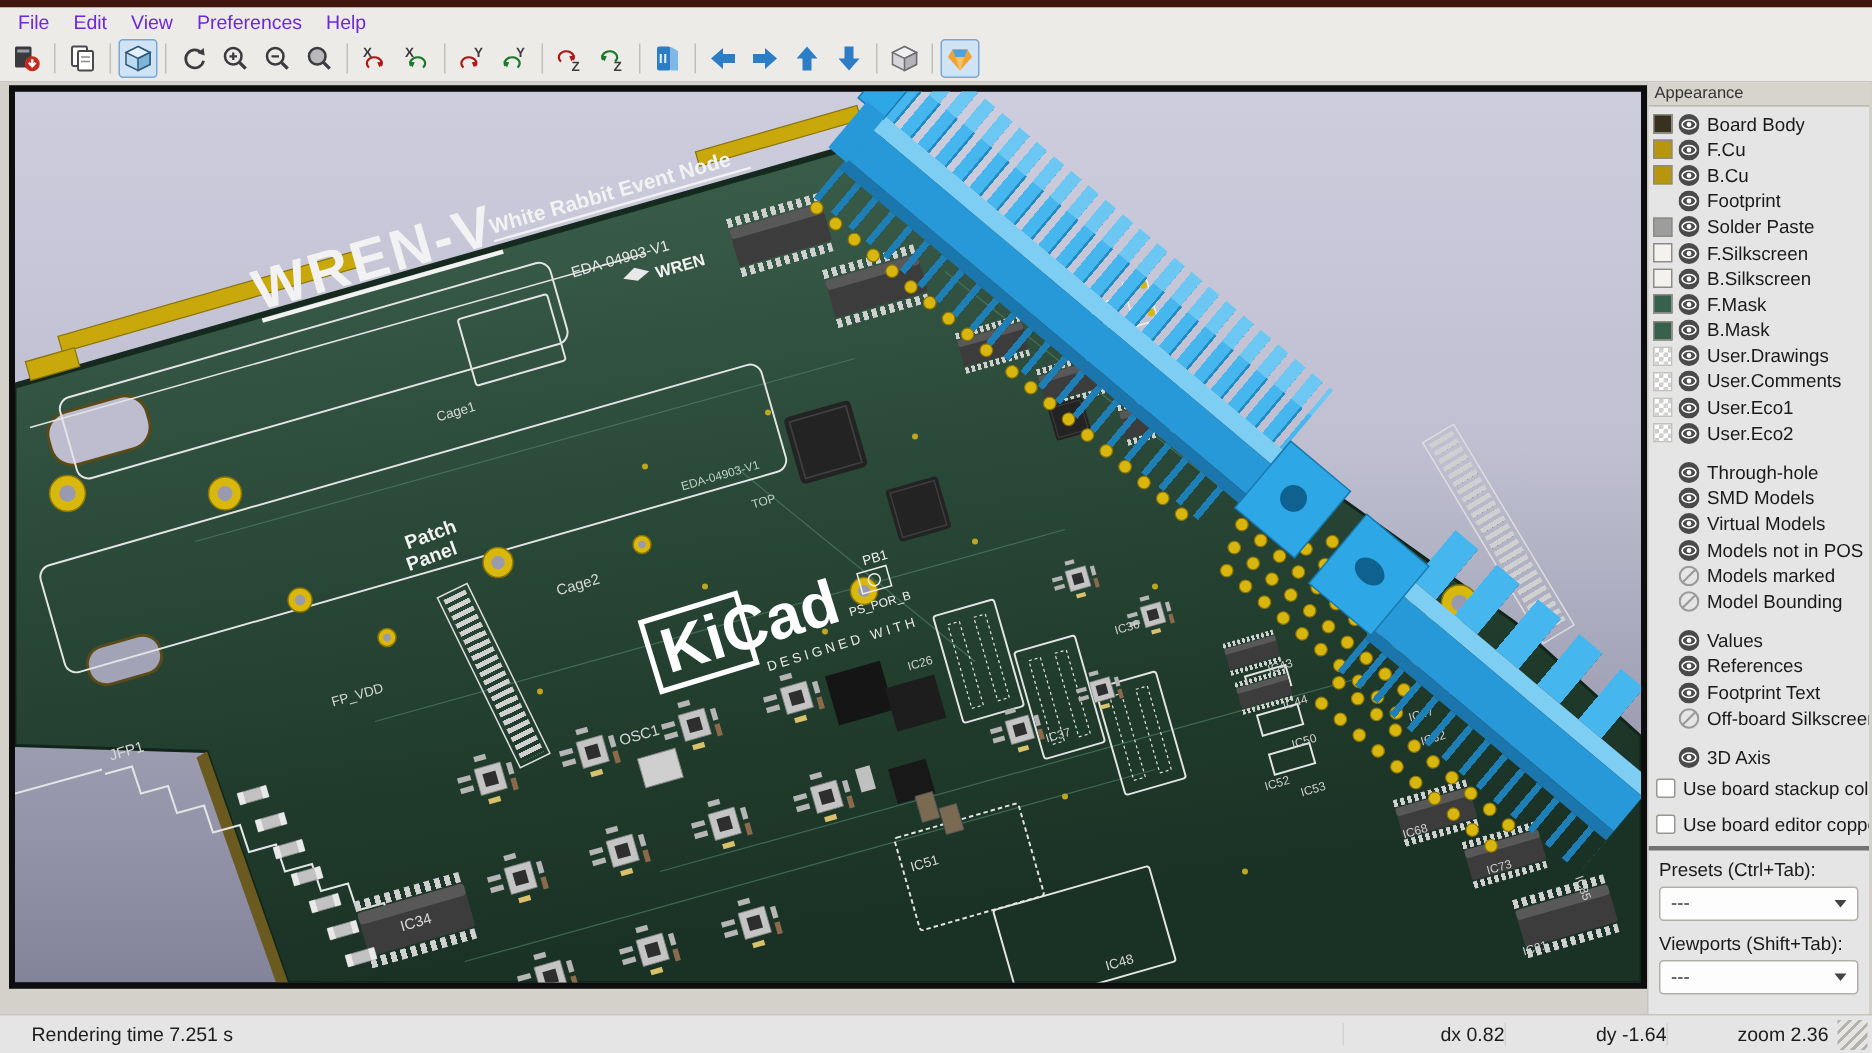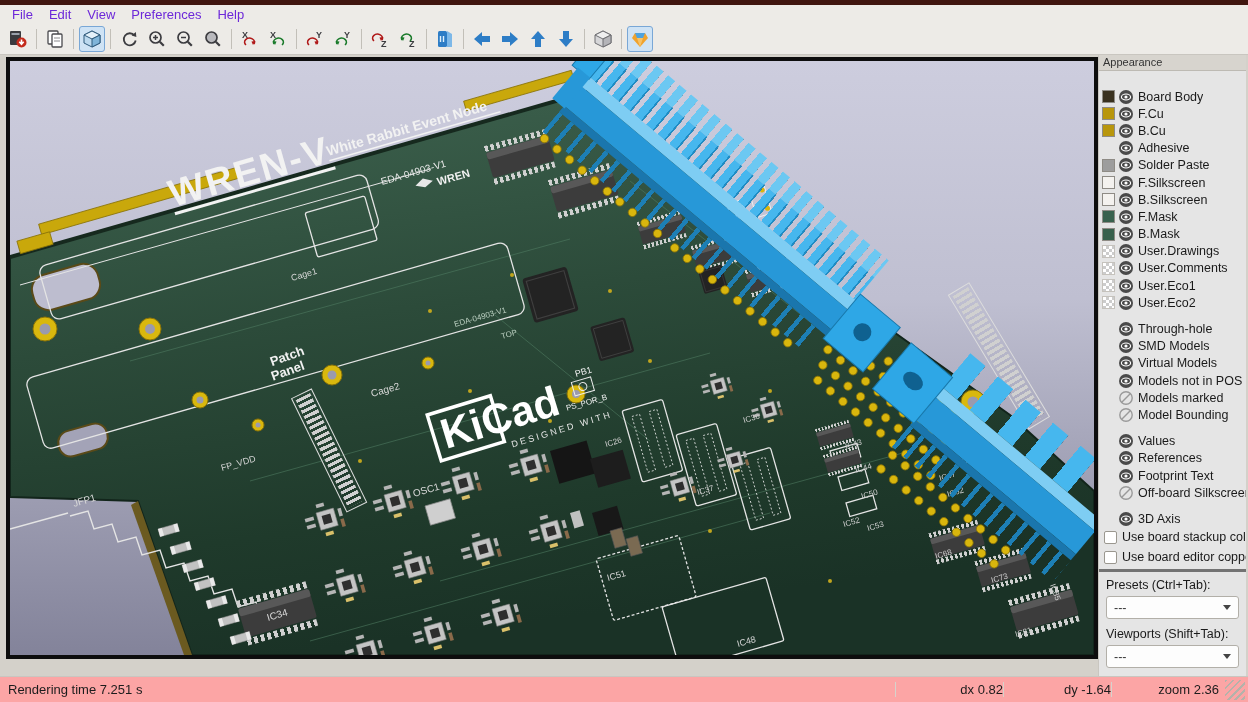--- a/index.html
+++ b/index.html
@@ -28,21 +28,21 @@
 
   
   .main { flex:1; display:flex; background:#d4d1ca; min-height:0; }
   .vpwrap { padding:2px 0 4px 6px; }
   .viewport { width:1092px; height:602px; border:4px solid #0d0d0d; background:#000; }
   .viewport svg { display:block; }
 
   
   .panel { width:148px; background:#e5e5e5; border-left:1px solid #c9c6c0; overflow:hidden; font-size:12.5px; color:#1a1a1a; display:flex; flex-direction:column; }
   .panelhead { background:#d7d4ce; border-bottom:1px solid #bdbab3; font-size:11px; padding:1px 4px 2px; color:#333; }
-  .rows { padding:17px 0 0 3px; }
+  .rows { padding:3px 0 0 3px; }
   .row { display:flex; align-items:center; height:17.2px; white-space:nowrap; }
   .sw { width:13px; height:13px; margin-right:4px; border:1px solid #8e8b85; flex:0 0 auto; }
   .sw.none { border-color:transparent; background:transparent; }
   .sw-board { background:#39311f; }
   .sw-cu { background:#b8960c; }
   .sw-paste { background:#9d9d9d; }
   .sw-silk { background:#f4f2ef; }
   .sw-mask { background:#38614d; }
   .sw-user { background:#fff; background-image:linear-gradient(45deg,#ccc 25%,transparent 25%,transparent 75%,#ccc 75%),linear-gradient(45deg,#ccc 25%,transparent 25%,transparent 75%,#ccc 75%); background-size:6px 6px; background-position:0 0,3px 3px; border-color:#c5c2bc; }
   .eye { width:14px; height:14px; margin-right:5px; flex:0 0 auto; }
@@ -50,21 +50,21 @@
   .gap { height:9px; }
   .cbrow { display:flex; align-items:center; height:24px; padding-left:5px; white-space:nowrap; overflow:hidden; }
   .cb { width:13px; height:13px; background:#fff; border:1px solid #9a978f; border-radius:2px; margin-right:5px; flex:0 0 auto; }
   .presets { border-top:3px solid #737373; margin-top:2px; padding:6px 7px 0; }
   .plabel { font-size:12.5px; margin-bottom:4px; }
   .dropdown { height:23px; background:#fdfdfd; border:1px solid #b2afa8; border-radius:3px; display:flex; align-items:center; padding:0 7px; margin-bottom:8px; }
   .dropdown .val { flex:1; color:#333; }
   .tri { width:0; height:0; border-left:4.5px solid transparent; border-right:4.5px solid transparent; border-top:5px solid #444; }
 
   
-  .statusbar { height:26px; background:#fca5a5; border-top:1px solid #c9c6c0; display:flex; align-items:center; font-size:13px; color:#1c1c1c; }
+  .statusbar { height:26px; background:#e5e5e5; border-top:1px solid #c9c6c0; display:flex; align-items:center; font-size:13px; color:#1c1c1c;padding-left:13px; }
   .st-left { padding-left:8px; flex:1; }
   .cell { width:108px; text-align:right; border-left:1px solid #d6d3cc; }
   .grip { width:20px; height:20px; margin:0 3px 0 6px; background:repeating-linear-gradient(135deg,#b5b2aa 0 2px,transparent 2px 5px); }
 </style>
 </head>
 <body>
 
 <div class="win">
   <div class="topstrip"></div>
 
@@ -639,21 +639,21 @@
               </svg></span>
             <span class="lbl">B.Cu</span>
           </div>
         <div class="row">
             <span class="sw none"></span>
             <span class="eye"><svg viewBox="0 0 14 14" width="14" height="14">
                 <circle cx="7" cy="7" r="7" fill="#4a4a4a"></circle>
                 <ellipse cx="7" cy="7" rx="4.6" ry="3" fill="none" stroke="#fff" stroke-width="1.1"></ellipse>
                 <circle cx="7" cy="7" r="1.6" fill="#fff"></circle>
               </svg></span>
-            <span class="lbl">Adhesive</span>
+            <span class="lbl">Footprint</span>
           </div>
         <div class="row">
             <span class="sw sw-paste"></span>
             <span class="eye"><svg viewBox="0 0 14 14" width="14" height="14">
                 <circle cx="7" cy="7" r="7" fill="#4a4a4a"></circle>
                 <ellipse cx="7" cy="7" rx="4.6" ry="3" fill="none" stroke="#fff" stroke-width="1.1"></ellipse>
                 <circle cx="7" cy="7" r="1.6" fill="#fff"></circle>
               </svg></span>
             <span class="lbl">Solder Paste</span>
           </div>

